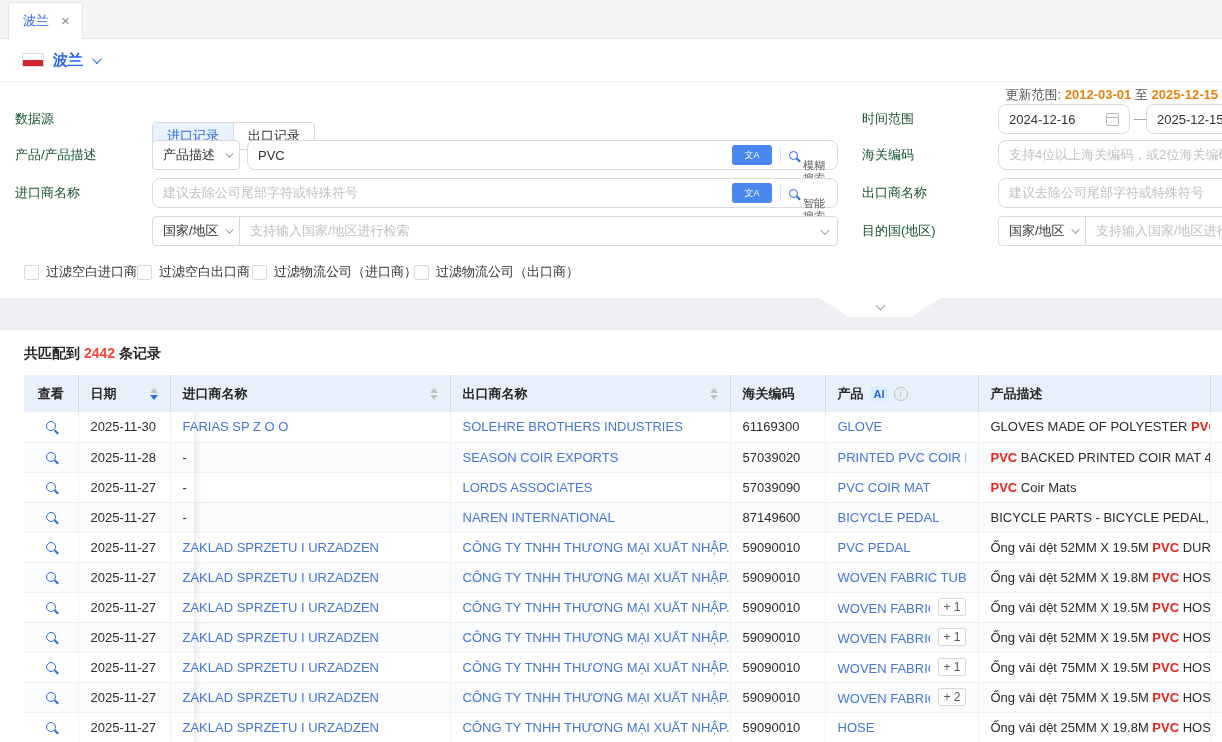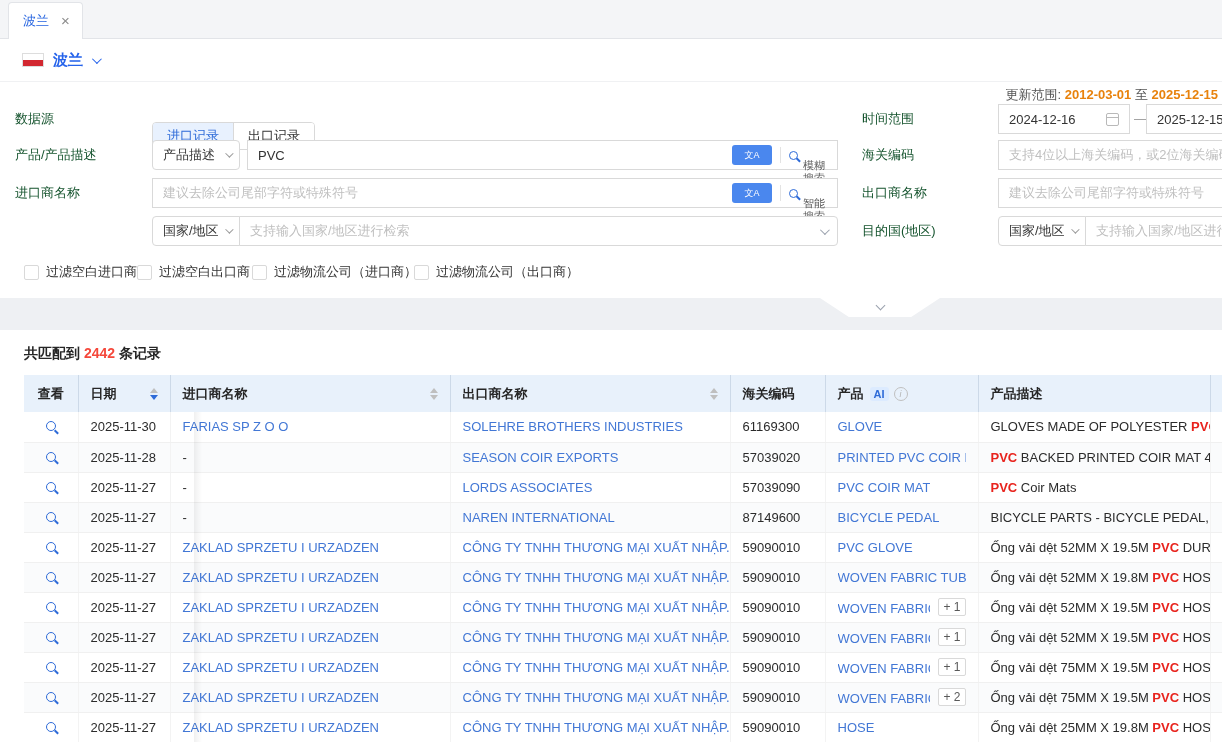--- a/index.html
+++ b/index.html
@@ -28,21 +28,21 @@
   .flabel.l-right { left:862px; }
 
   .update-range { position:absolute; top:4px; right:4px; color:#555; }
   .orange { color:#e8820c; font-weight:bold; }
 
   .toggle-group { position:absolute; left:152px; top:18px; display:flex; border:1px solid #d9d9d9; border-radius:4px; overflow:hidden; height:28px; }
   .toggle-btn { padding:0 14px; line-height:26px; background:#fff; color:#333; cursor:pointer; }
   .toggle-btn.active { background:#e8f1fe; color:#2e6bd8; }
   .toggle-btn + .toggle-btn { border-left:1px solid #d9d9d9; }
 
-  .inp { border:1px solid #d9d9d9; border-radius:0; height:30px; background:#fff; display:flex; align-items:center; padding:0 10px; }
+  .inp { border:1px solid #d9d9d9; border-radius:8px; height:30px; background:#fff; display:flex; align-items:center; padding:0 10px; }
   .inp .val { color:#333; }
   .ph { color:#bfbfbf; white-space:nowrap; overflow:hidden; }
   .sel { border:1px solid #d9d9d9; border-radius:4px; height:30px; display:flex; align-items:center; justify-content:space-between; padding:0 8px 0 10px; background:#fff; cursor:pointer; }
   .sel .chev { border-color:#999; width:6px; height:6px; }
 
   .inp-group { position:absolute; display:flex; align-items:center; }
   .grow { flex:1 1 auto; overflow:hidden; }
 
   .icon-translate { width:40px; height:20px; border-radius:3px; background:#4a87ee; color:#fff; font-size:9px; display:flex; align-items:center; justify-content:center; flex:0 0 auto; cursor:pointer; }
   .vdiv { width:1px; height:16px; background:#e3e3e3; margin:0 8px; flex:0 0 auto; }
@@ -345,21 +345,21 @@
             <td></td>
           </tr>
           <tr>
             <td class="c-view"><span class="row-mag"></span></td>
             <td>2025-11-27</td>
             <td><a class="link">ZAKLAD SPRZETU I URZADZEN</a></td>
             <td><a class="link">CÔNG TY TNHH THƯƠNG MẠI XUẤT NHẬP...</a></td>
             <td>59090010</td>
             <td>
               <span class="prod-cell">
-                <a class="link">PVC GLOVE</a>
+                <a class="link">PVC PEDAL</a>
               </span>
             </td>
             <td><span>Ống vải dệt 52MM X 19.5M </span><span class="hl">PVC</span><span> DUR...</span></td>
             <td></td>
           </tr>
           <tr>
             <td class="c-view"><span class="row-mag"></span></td>
             <td>2025-11-27</td>
             <td><a class="link">ZAKLAD SPRZETU I URZADZEN</a></td>
             <td><a class="link">CÔNG TY TNHH THƯƠNG MẠI XUẤT NHẬP...</a></td>

